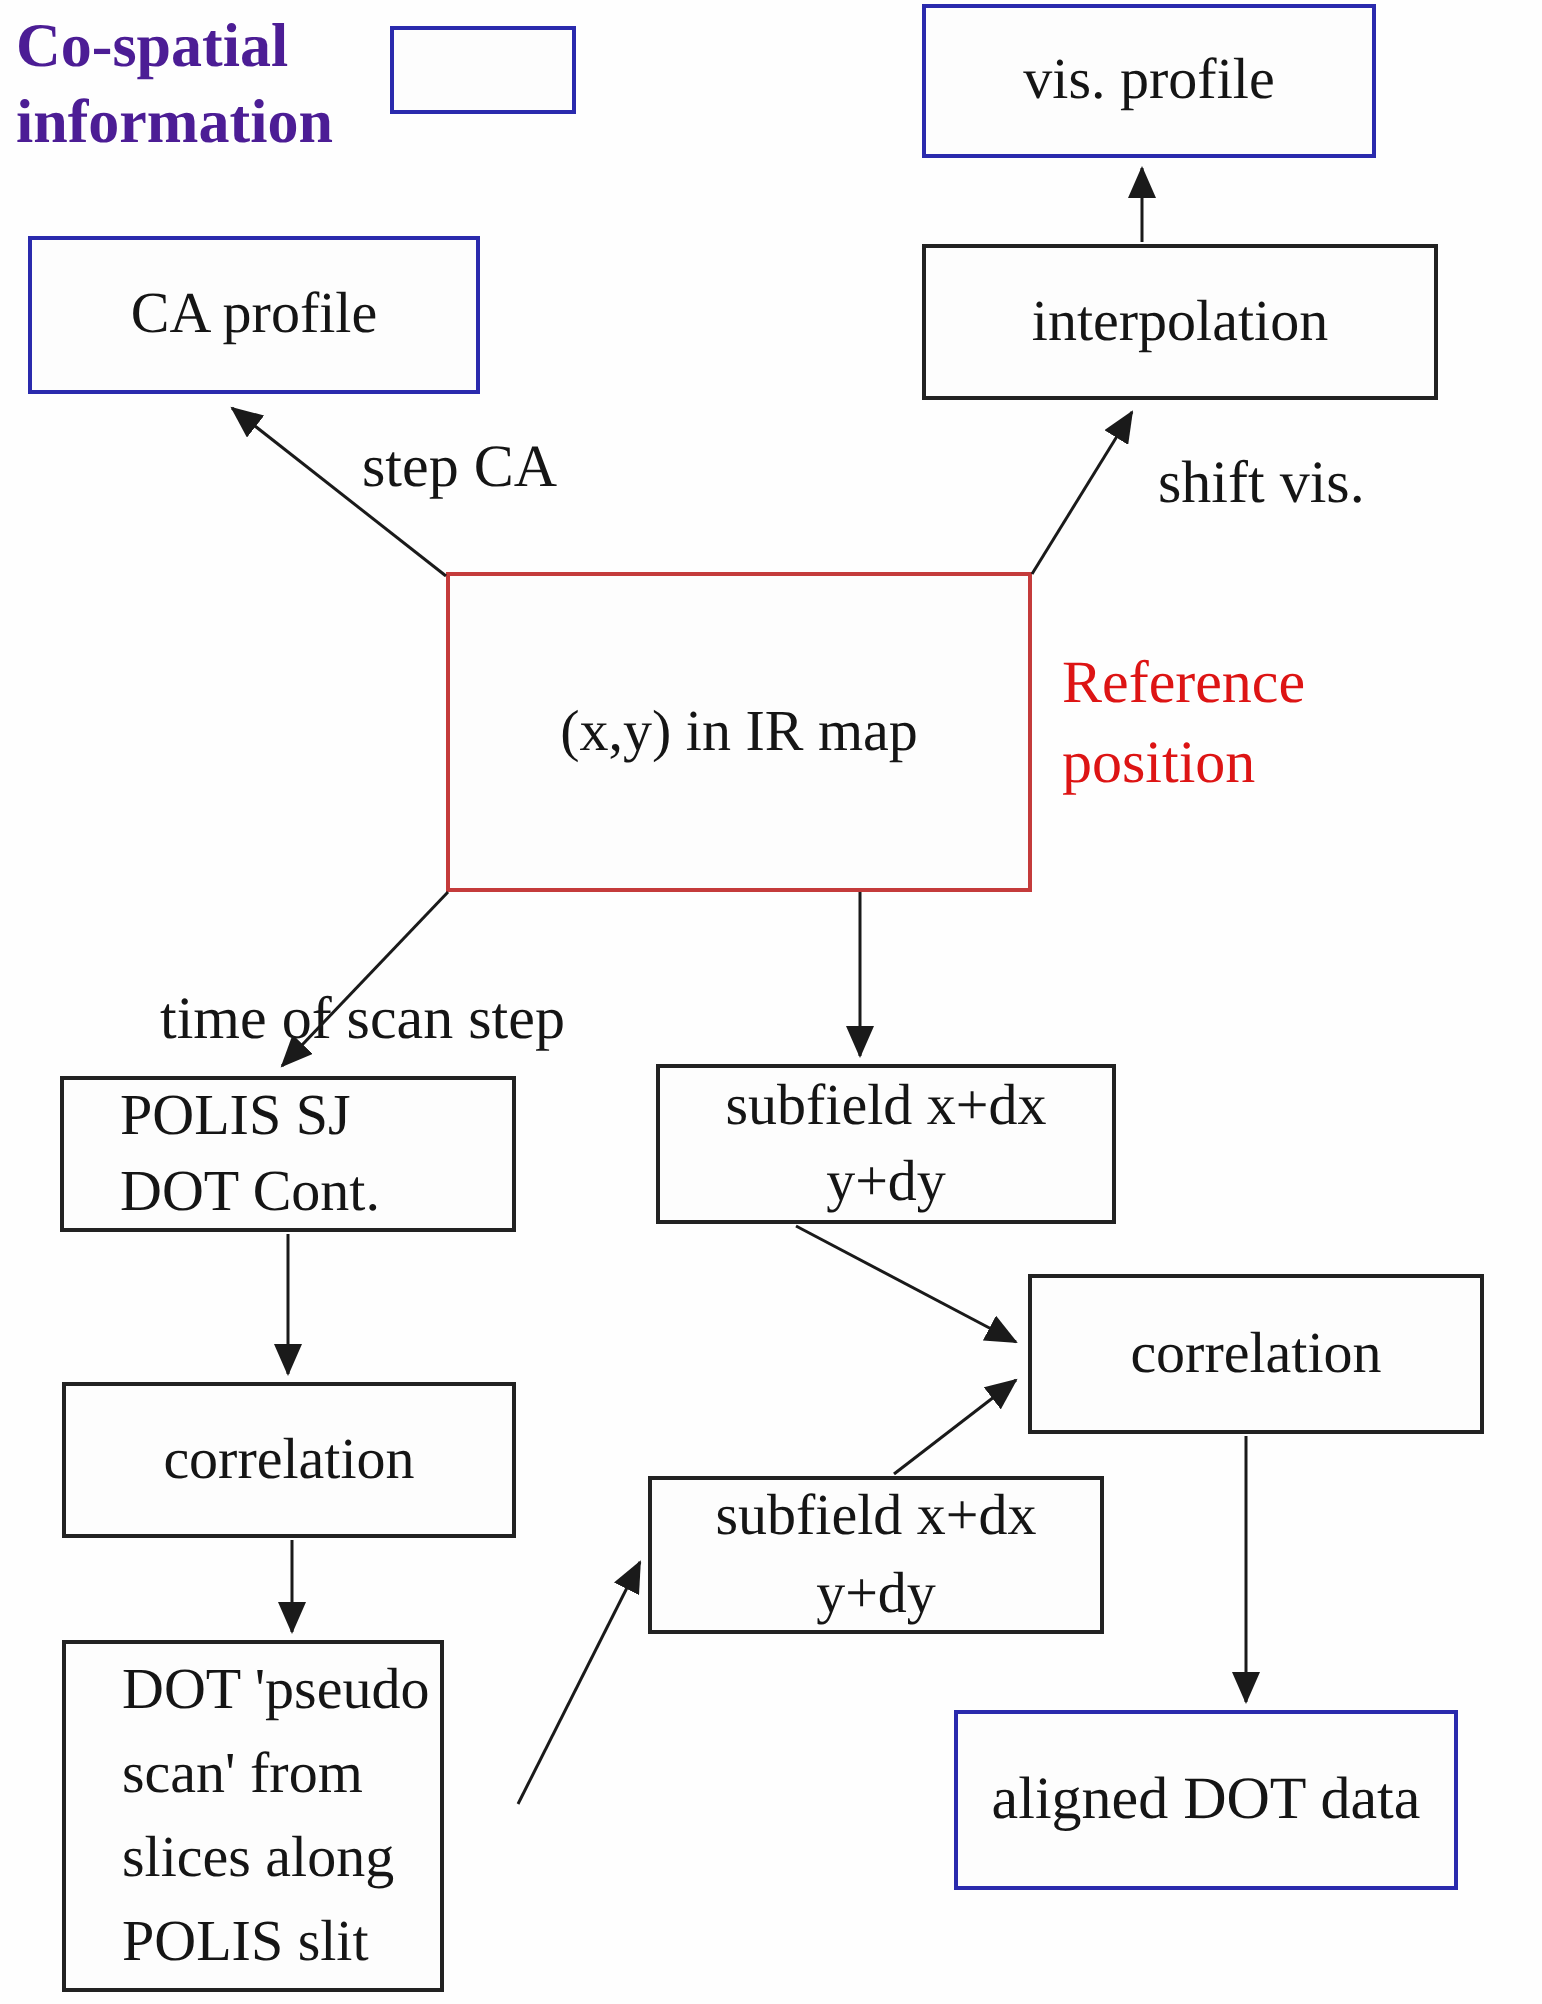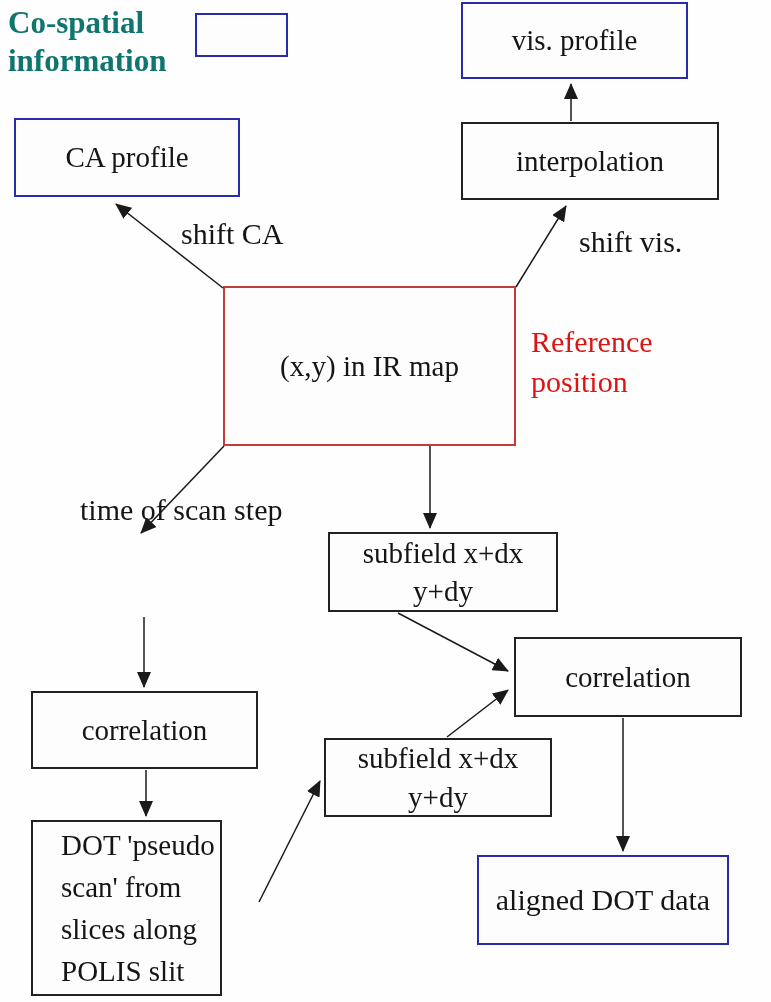--- a/index.html
+++ b/index.html
@@ -31,39 +31,39 @@
     justify-content: flex-start;
     text-align: left;
     padding-left: 28px;
   }
   .freelabel {
     position: absolute;
     font-size: 30px;
     line-height: 1.22;
     white-space: pre-line;
   }
-  .freelabel.blue { color: #0f766e; font-weight: bold; font-size: 31px; }
+  .freelabel.blue { color: #4c1d95; font-weight: bold; font-size: 31px; }
   .freelabel.red  { color: #dd1414; line-height: 1.33; }
   #edges {
     position: absolute;
     left: 0; top: 0;
     width: 771px; height: 1002px;
     pointer-events: none;
   }
   #edges line { stroke: #1a1a1a; stroke-width: 1.5; }
 </style>
 </head>
 <body>
 
 <div id="canvas">
 
   <div class="freelabel blue" style="left:8px; top:4px;">Co-spatial
 information</div>
 
-  <div class="freelabel" style="left:181px; top:216px;">shift CA</div>
+  <div class="freelabel" style="left:181px; top:216px;">step CA</div>
 
   <div class="freelabel" style="left:579px; top:224px;">shift vis.</div>
 
   <div class="freelabel red" style="left:531px; top:322px;">Reference
 position</div>
 
   <div class="freelabel" style="left:80px; top:492px;">time of scan step</div>
 
   <div class="node blue" style="left:195px; top:13px; width:93px; height:44px;">
     <span></span>
@@ -78,20 +78,24 @@
   </div>
 
   <div class="node" style="left:461px; top:122px; width:258px; height:78px;">
     <span>interpolation</span>
   </div>
 
   <div class="node red" style="left:223px; top:286px; width:293px; height:160px;">
     <span>(x,y) in IR map</span>
   </div>
 
+  <div class="node align-left" style="left:30px; top:538px; width:228px; height:78px;">
+    <span>POLIS SJ
+DOT Cont.</span>
+  </div>
 
   <div class="node" style="left:328px; top:532px; width:230px; height:80px;">
     <span>subfield x+dx
 y+dy</span>
   </div>
 
   <div class="node" style="left:31px; top:691px; width:227px; height:78px;">
     <span>correlation</span>
   </div>
 

